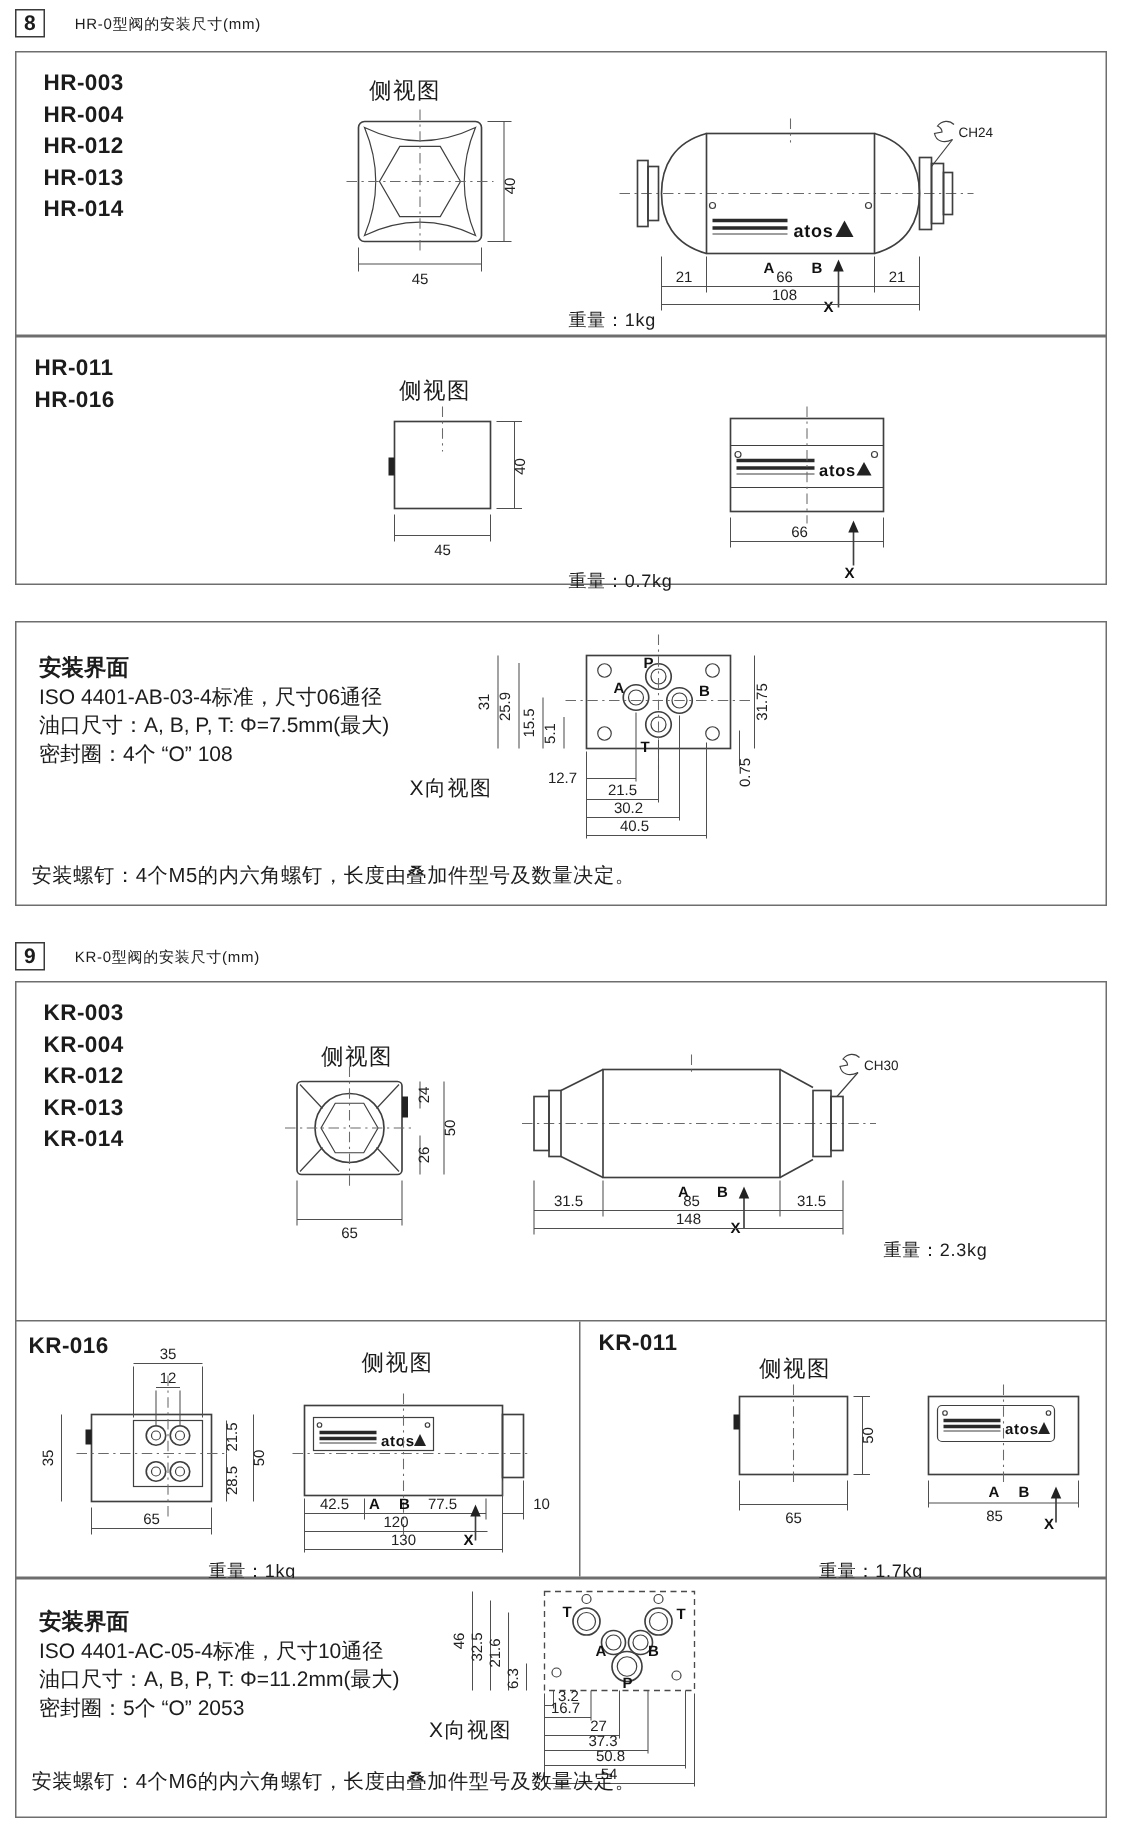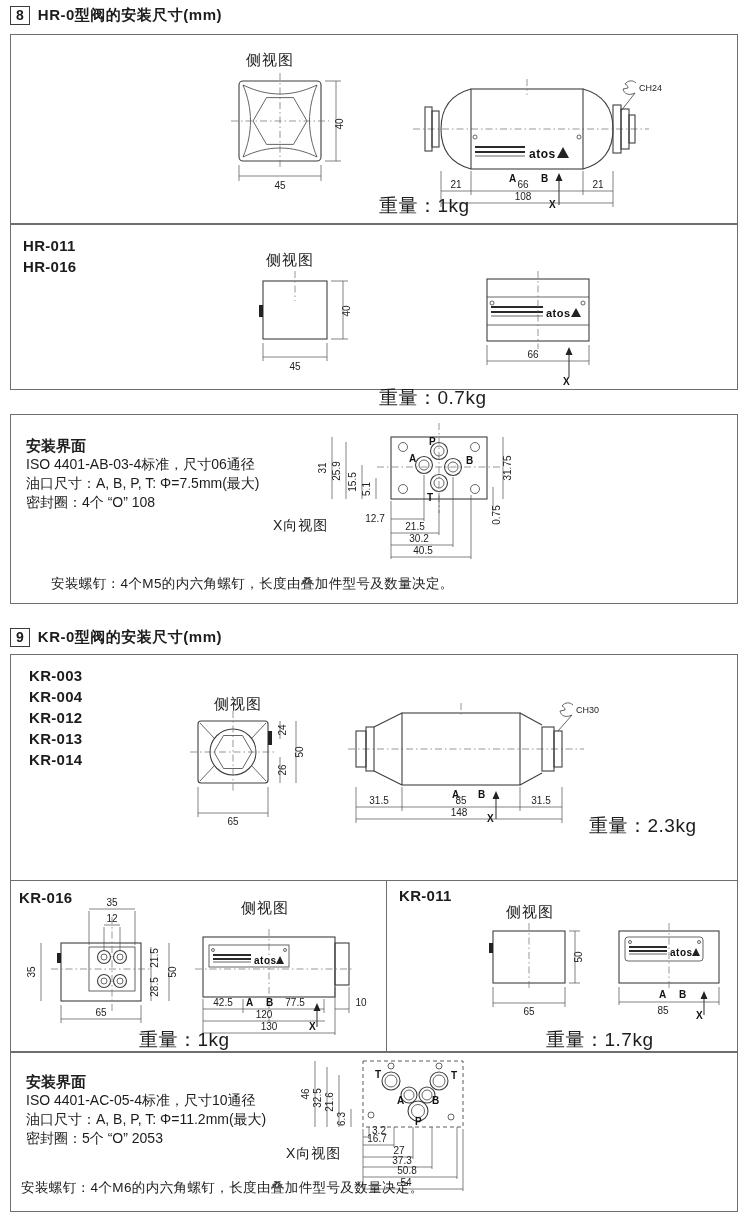--- a/index.html
+++ b/index.html
@@ -1,25 +1,25 @@
 <!DOCTYPE html>
 <html><head>
 <meta charset="utf-8">
 <style>
   html,body{margin:0;padding:0;background:#f4f4f4;}
   .page{position:relative;width:750px;height:1218px;background:#ffffff;
         font-family:"Liberation Sans","DejaVu Sans",sans-serif;color:#1c1c1c;overflow:hidden;}
   .sec-header{position:absolute;left:10px;display:flex;align-items:center;gap:8px;}
   .sec-num{display:inline-block;border:1.4px solid #3b3b3b;padding:0 5px;font-weight:bold;
            font-size:14px;line-height:17px;}
-  .sec-title{font-weight:bold;font-size:15px;letter-spacing:.5px;}
+  .sec-title{font-weight:normal;font-size:10px;letter-spacing:.5px;margin-left:12px;}
   .panel{position:absolute;left:10px;width:728px;border:1.2px solid #6e6e6e;box-sizing:border-box;background:#fff;}
   .models{position:absolute;font-size:15px;font-weight:600;line-height:21px;letter-spacing:.3px;}
   .viewlabel{position:absolute;font-size:15px;font-weight:400;letter-spacing:1px;}
-  .weight{position:absolute;font-size:19px;letter-spacing:.5px;}
+  .weight{position:absolute;font-size:12px;letter-spacing:.5px;margin-top:12px;}
   .txtblock{position:absolute;font-size:14px;line-height:19px;}
   .txtblock .tb-title{font-weight:bold;font-size:15px;margin-top:13px;}
   .note{position:absolute;font-size:13.5px;letter-spacing:.4px;}
   .subsplit{position:absolute;top:0;bottom:0;width:0;border-left:1.2px solid #6e6e6e;}
   svg{position:absolute;overflow:visible;}
   .ln{stroke:#3f3f3f;stroke-width:1.1;fill:none;}
   .lnt{stroke:#3f3f3f;stroke-width:.8;fill:none;}
   .thk{stroke:#2a2a2a;stroke-width:2.2;fill:none;}
   .cl{stroke:#6a6a6a;stroke-width:.7;fill:none;stroke-dasharray:7 3 1.5 3;}
   .dsh{stroke:#4a4a4a;stroke-width:.9;fill:none;stroke-dasharray:4 3;}
@@ -34,20 +34,27 @@
 <body>
 
 <div class="page">
 
   <div class="sec-header" style="top:6px;">
     <span class="sec-num">8</span>
     <span class="sec-title">HR-0型阀的安装尺寸(mm)</span>
   </div>
 
   <div class="panel" style="top:34px;height:190px;">
+    <div class="models" style="left:18px;top:10px;">
+      <div>HR-003</div>
+      <div>HR-004</div>
+      <div>HR-012</div>
+      <div>HR-013</div>
+      <div>HR-014</div>
+    </div>
     <div class="viewlabel" style="left:235px;top:16px;">侧视图</div>
 
     <svg style="left:218px;top:40px;" width="130" height="118" viewBox="0 0 130 118">
       <rect class="ln" x="10" y="6" width="82" height="80" rx="4"></rect>
       <path class="lnt" d="M14,10 C39,22 63,22 88,10 C78,34 78,58 88,82 C63,70 39,70 14,82 C24,58 24,34 14,10 Z"></path>
       <polygon class="lnt" points="78,46 64.5,22.6 37.5,22.6 24,46 37.5,69.4 64.5,69.4"></polygon>
       <line class="cl" x1="2" y1="46" x2="100" y2="46"></line>
       <line class="cl" x1="51" y1="-2" x2="51" y2="94"></line>
       <line class="dim" x1="96" y1="6" x2="112" y2="6"></line>
       <line class="dim" x1="96" y1="86" x2="112" y2="86"></line>
@@ -137,21 +144,21 @@
       <line class="cl" x1="59" y1="-2" x2="59" y2="76"></line>
       <line class="dim" x1="8" y1="72" x2="8" y2="92"></line>
       <line class="dim" x1="110" y1="72" x2="110" y2="92"></line>
       <line class="dim" x1="8" y1="88" x2="110" y2="88"></line>
       <text class="dt" x="54" y="85" text-anchor="middle">66</text>
       <line class="ln" x1="90" y1="104" x2="90" y2="76"></line>
       <polygon class="ah" points="90,74 86.5,82 93.5,82"></polygon>
       <text class="db" x="84" y="112">X</text>
     </svg>
 
-    <div class="weight" style="left:368px;top:160px;">
+    <div class="weight" style="left:368px;top:142px;">
       <span>重量：</span><span>0.7kg</span>
     </div>
   </div>
 
   <div class="panel" style="top:414px;height:190px;">
     <div class="txtblock" style="left:15px;top:8px;">
       <div class="tb-title">安装界面</div>
       <div>ISO 4401-AB-03-4标准，尺寸06通径</div>
       <div>油口尺寸：A, B, P, T: Φ=7.5mm(最大)</div>
       <div>密封圈：4个 “O” 108</div>
@@ -198,21 +205,21 @@
       <line class="dim" x1="72" y1="98" x2="105" y2="98"></line>
       <text class="dt" x="56" y="101" text-anchor="middle">12.7</text>
       <line class="dim" x1="72" y1="112" x2="120" y2="112"></line>
       <text class="dt" x="96" y="109" text-anchor="middle">21.5</text>
       <line class="dim" x1="72" y1="124" x2="134" y2="124"></line>
       <text class="dt" x="100" y="121" text-anchor="middle">30.2</text>
       <line class="dim" x1="72" y1="136" x2="152" y2="136"></line>
       <text class="dt" x="104" y="133" text-anchor="middle">40.5</text>
     </svg>
 
-    <div class="note" style="left:10px;top:160px;margin-left:30px;">安装螺钉：4个M5的内六角螺钉，长度由叠加件型号及数量决定。</div>
+    <div class="note" style="left:10px;top:160px;">安装螺钉：4个M5的内六角螺钉，长度由叠加件型号及数量决定。</div>
   </div>
 
   <div class="sec-header" style="top:628px;">
     <span class="sec-num">9</span>
     <span class="sec-title">KR-0型阀的安装尺寸(mm)</span>
   </div>
 
   <div class="panel" style="top:654px;height:284px;">
     <div class="models" style="left:18px;top:10px;">
       <div>KR-003</div>

